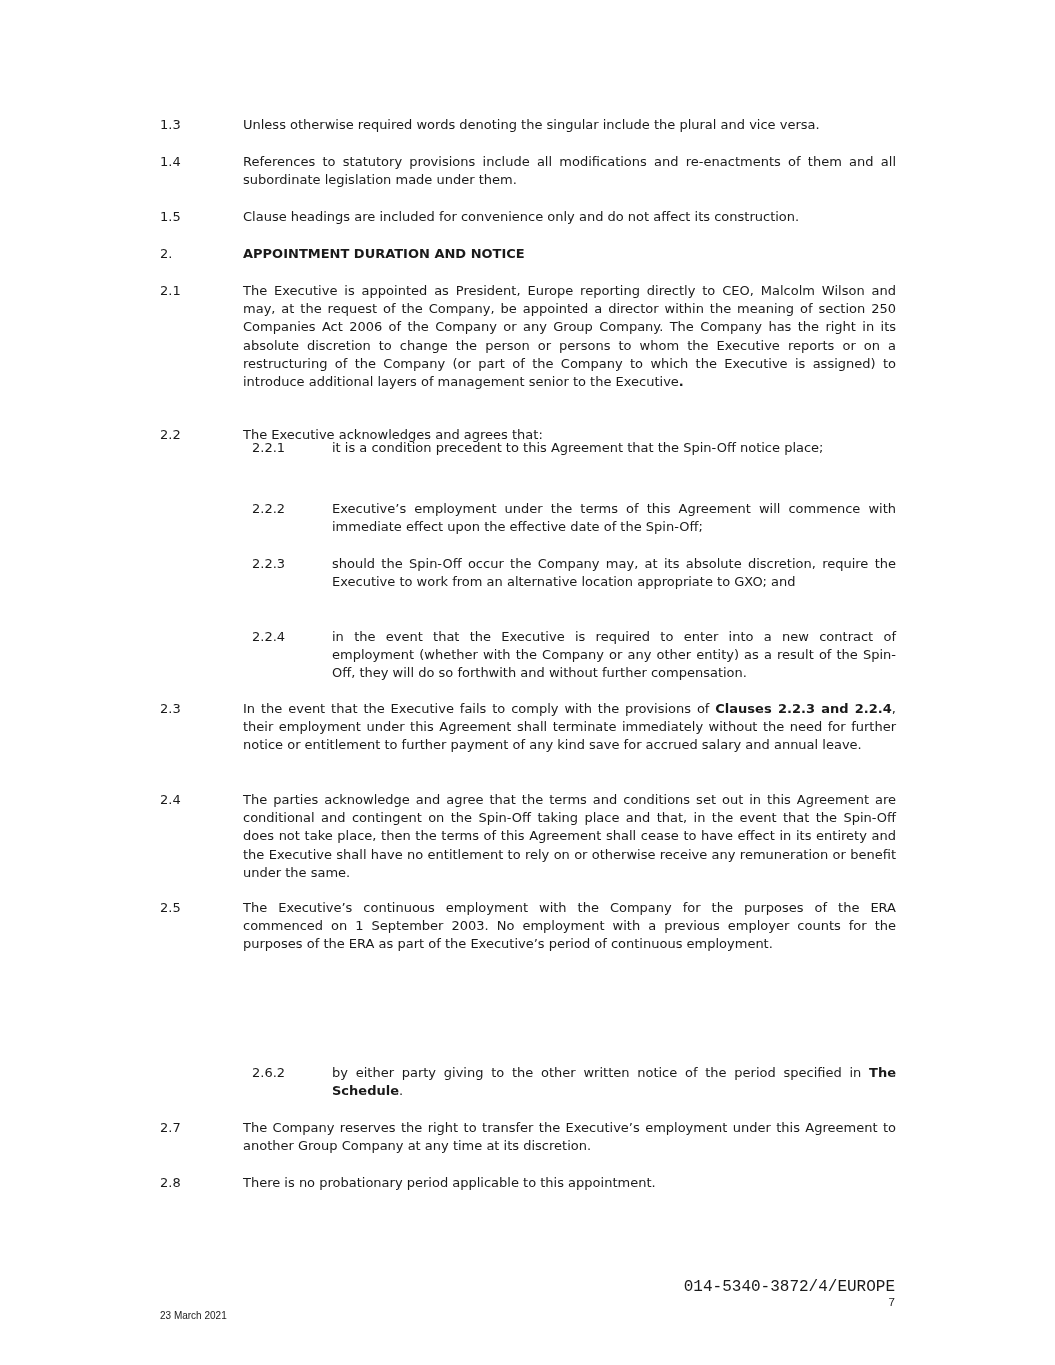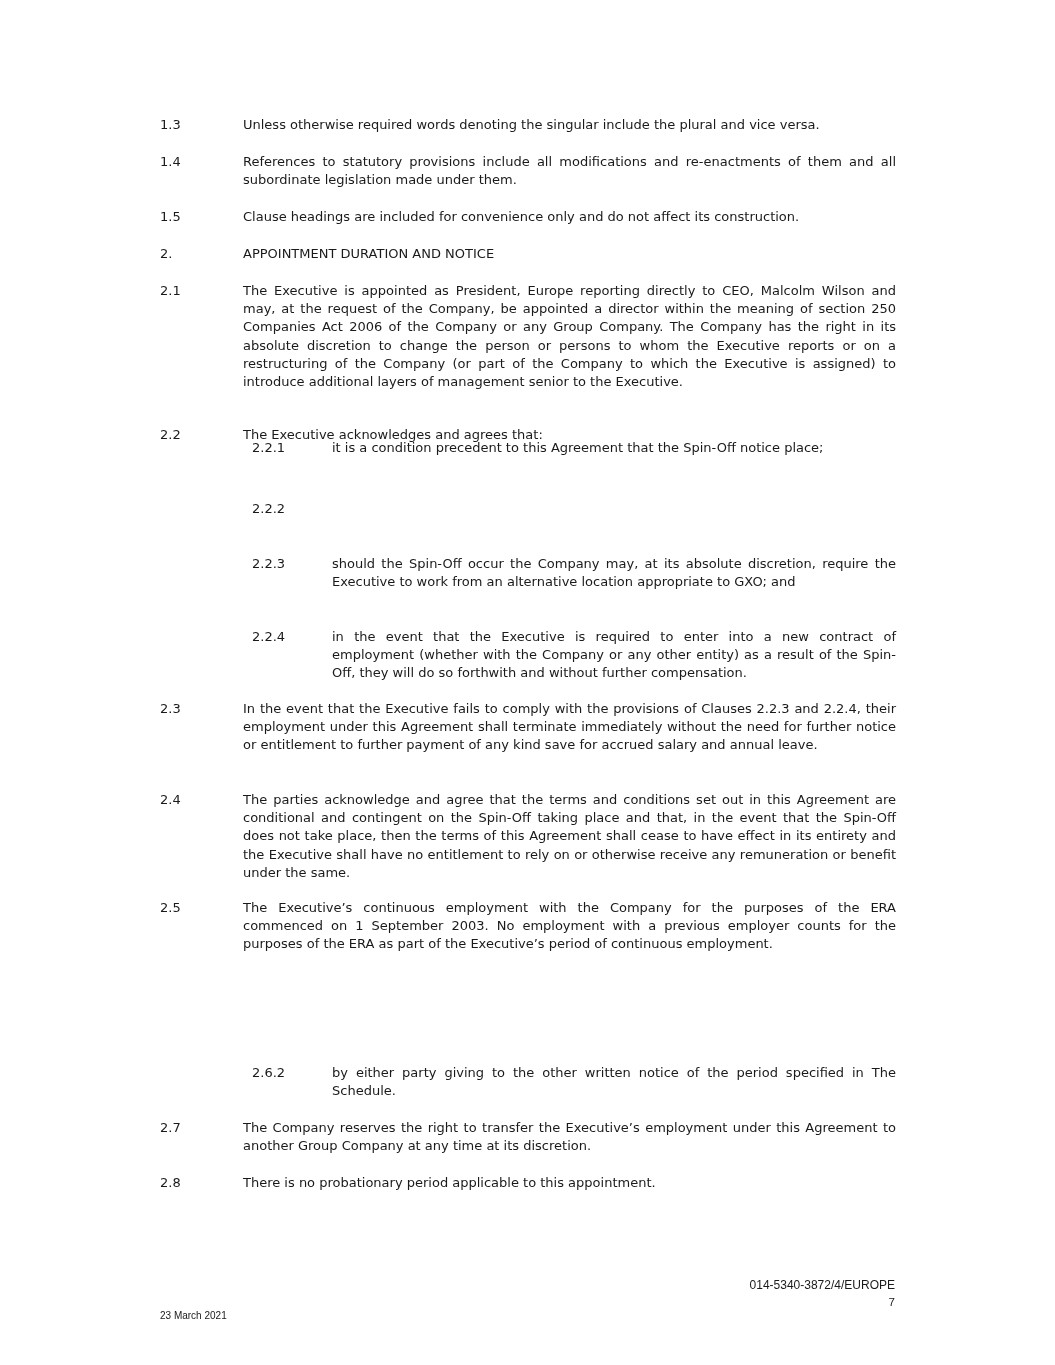--- a/index.html
+++ b/index.html
@@ -6,24 +6,24 @@
   body {
     width: 1055px; height: 1365px; position: relative; overflow: hidden;
     font-family: "DejaVu Sans", sans-serif; color: #1a1a1a;
   }
   .page { position: absolute; left: 0; top: 0; width: 1055px; height: 1365px; }
   .clause { position: absolute; left: 160px; width: 736px; font-size: 13px; line-height: 18.2px; }
   .num { position: absolute; left: 0; top: 0; }
   .txt { margin-left: 83px; text-align: justify; }
   .sub { left: 252px; width: 644px; }
   .sub .txt { margin-left: 80px; }
-  b { font-weight: normal; }
+  b { font-weight: bold; }
   .footer-date { position: absolute; left: 160px; top: 1310px; font-family: "Liberation Sans", sans-serif; font-size: 10px; }
   .footer-page { position: absolute; right: 160px; top: 1296px; font-family: "Liberation Sans", sans-serif; font-size: 11.5px; }
-  .footer-ref { position: absolute; right: 160px; top: 1278px; font-family: Liberation Sans, sans-serif; font-size: 12px; }
+  .footer-ref { position: absolute; right: 160px; top: 1278px; font-family: Liberation Mono, monospace; font-size: 16px; }
 </style>
 </head>
 <body>
 
 <div class="page">
 
   <div class="clause" style="top:116px">
     <span class="num">1.3</span>
     <div class="txt">Unless otherwise required words denoting the singular include the plural and vice versa.</div>
   </div>
@@ -53,20 +53,21 @@
     <div class="txt">The Executive acknowledges and agrees that:</div>
   </div>
 
   <div class="clause sub" style="top:439px">
     <span class="num">2.2.1</span>
     <div class="txt">it is a condition precedent to this Agreement that the Spin-Off notice place;</div>
   </div>
 
   <div class="clause sub" style="top:500px">
     <span class="num">2.2.2</span>
+    <div class="txt">Executive’s employment under the terms of this Agreement will commence with immediate effect upon the effective date of the Spin-Off;</div>
   </div>
 
   <div class="clause sub" style="top:555px">
     <span class="num">2.2.3</span>
     <div class="txt">should the Spin-Off occur the Company may, at its absolute discretion, require the Executive to work from an alternative location appropriate to GXO; and</div>
   </div>
 
   <div class="clause sub" style="top:628px">
     <span class="num">2.2.4</span>
     <div class="txt">in the event that the Executive is required to enter into a new contract of employment (whether with the Company or any other entity) as a result of the Spin-Off, they will do so forthwith and without further compensation.</div>

